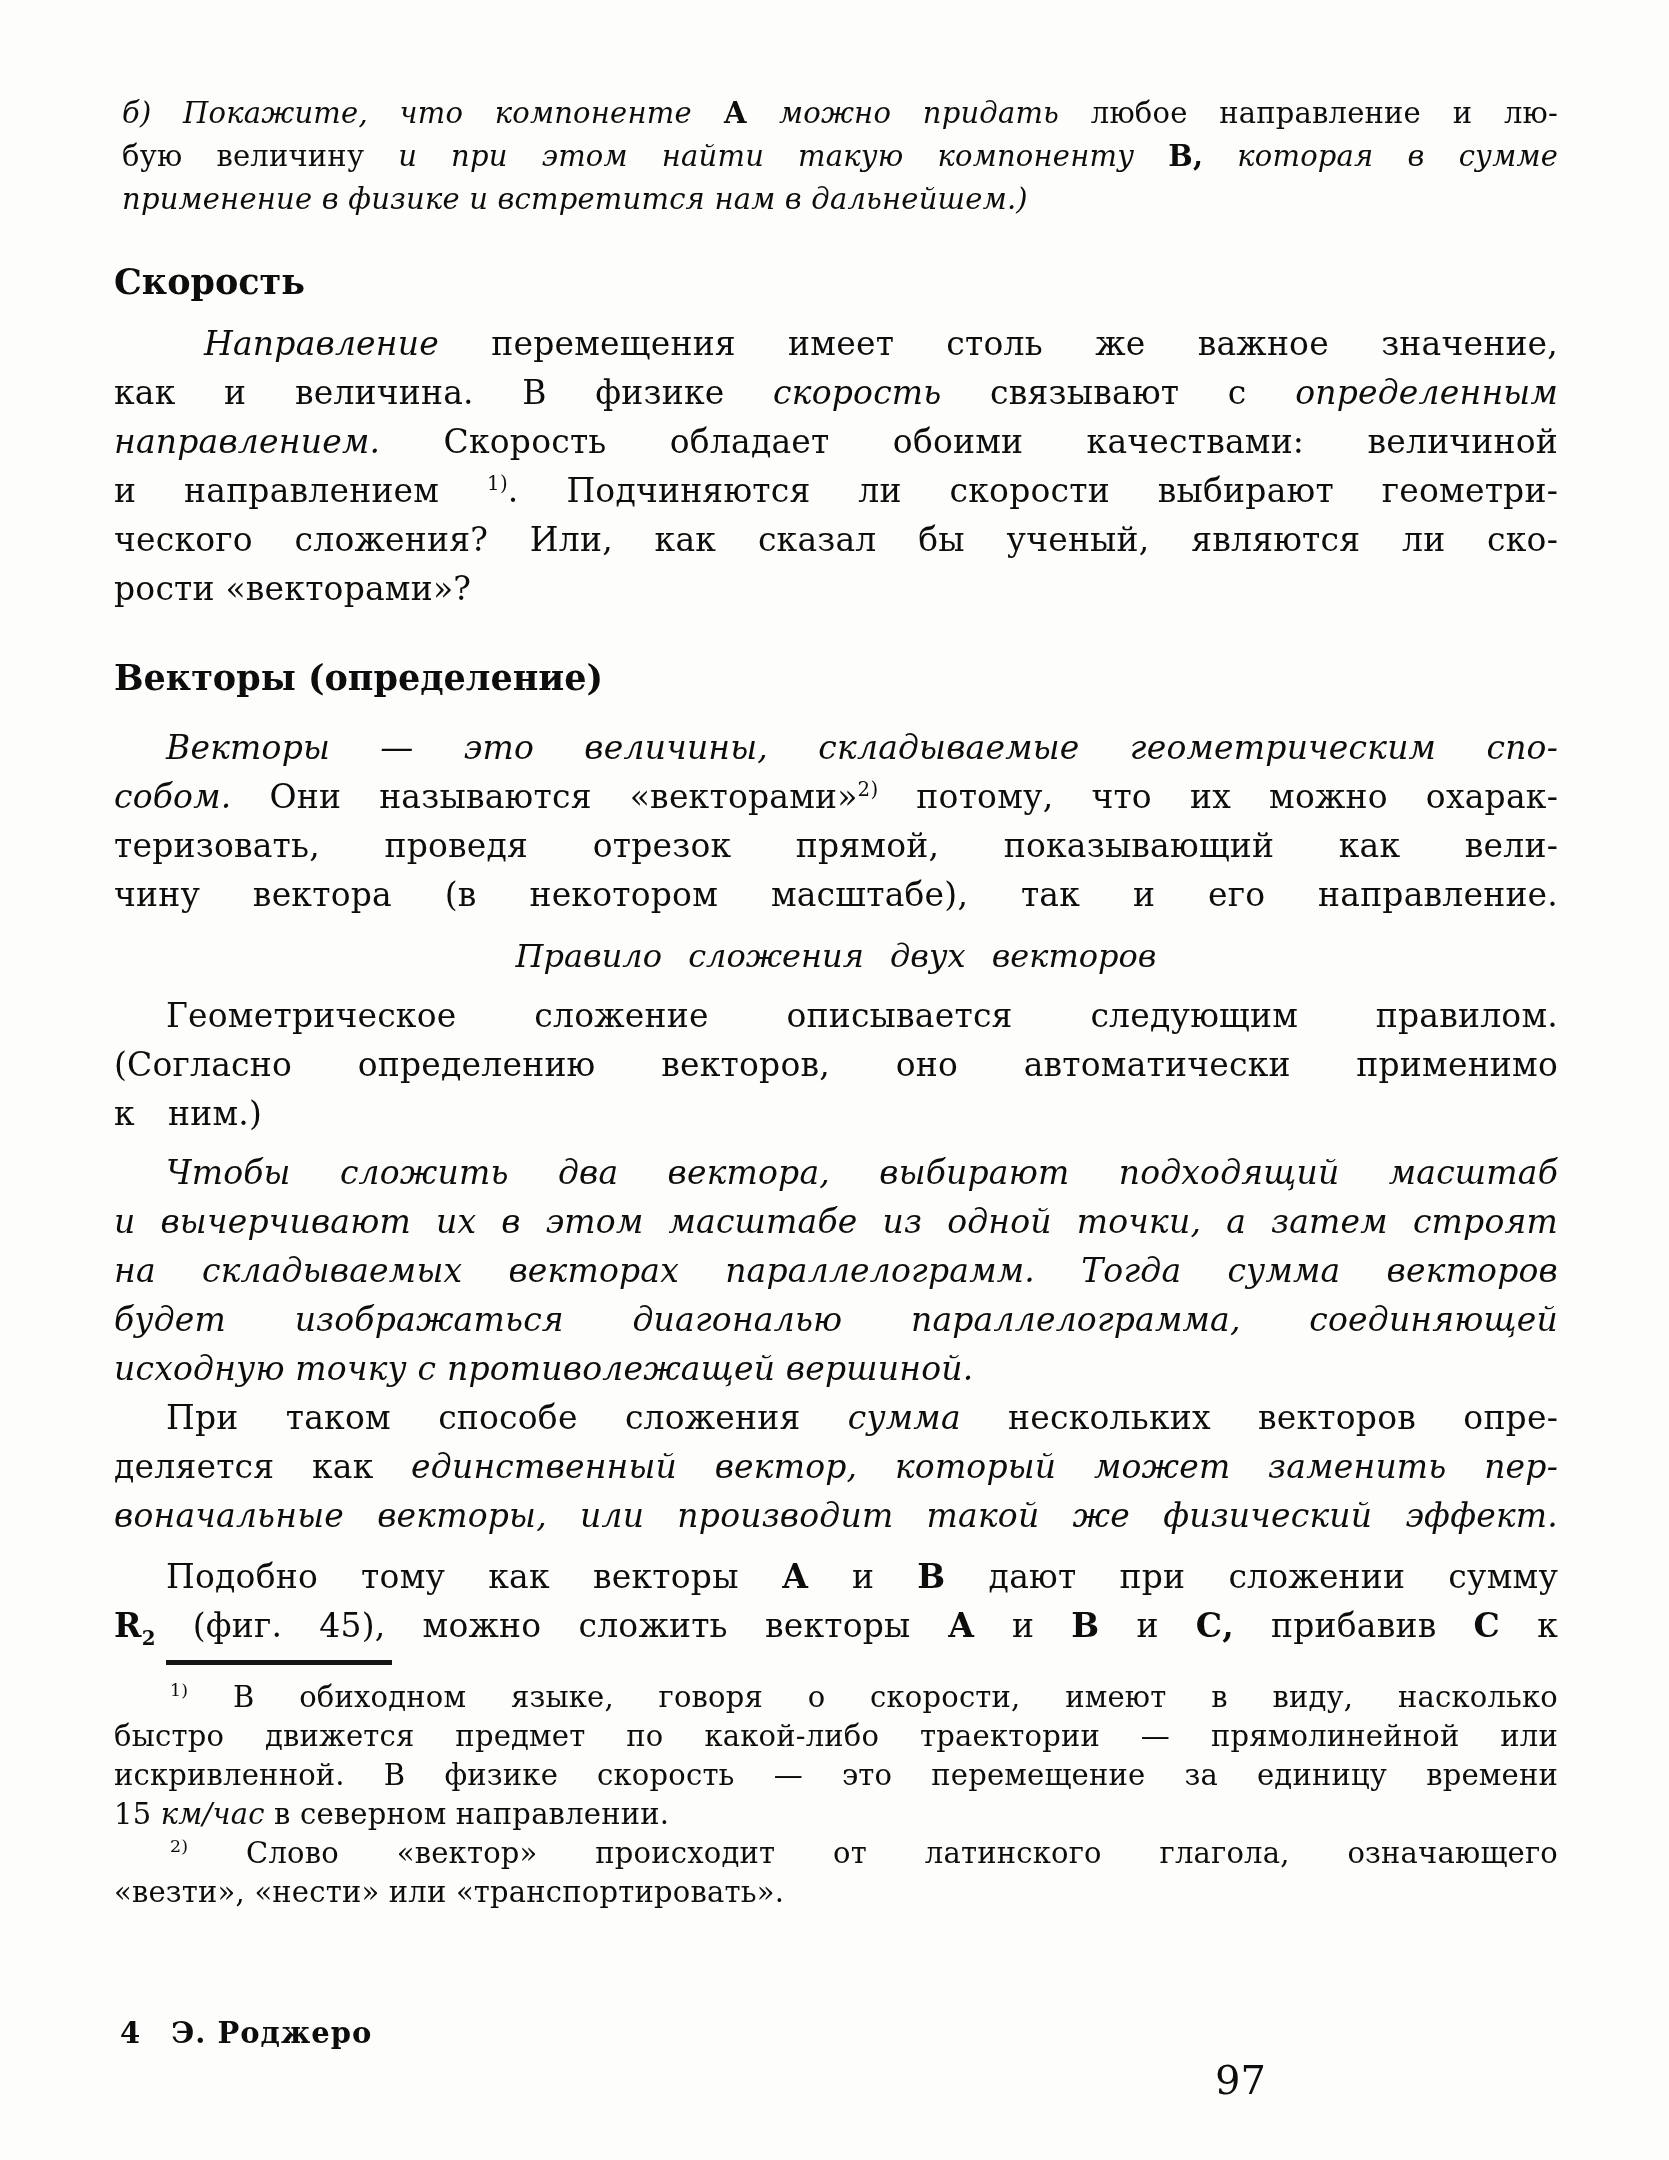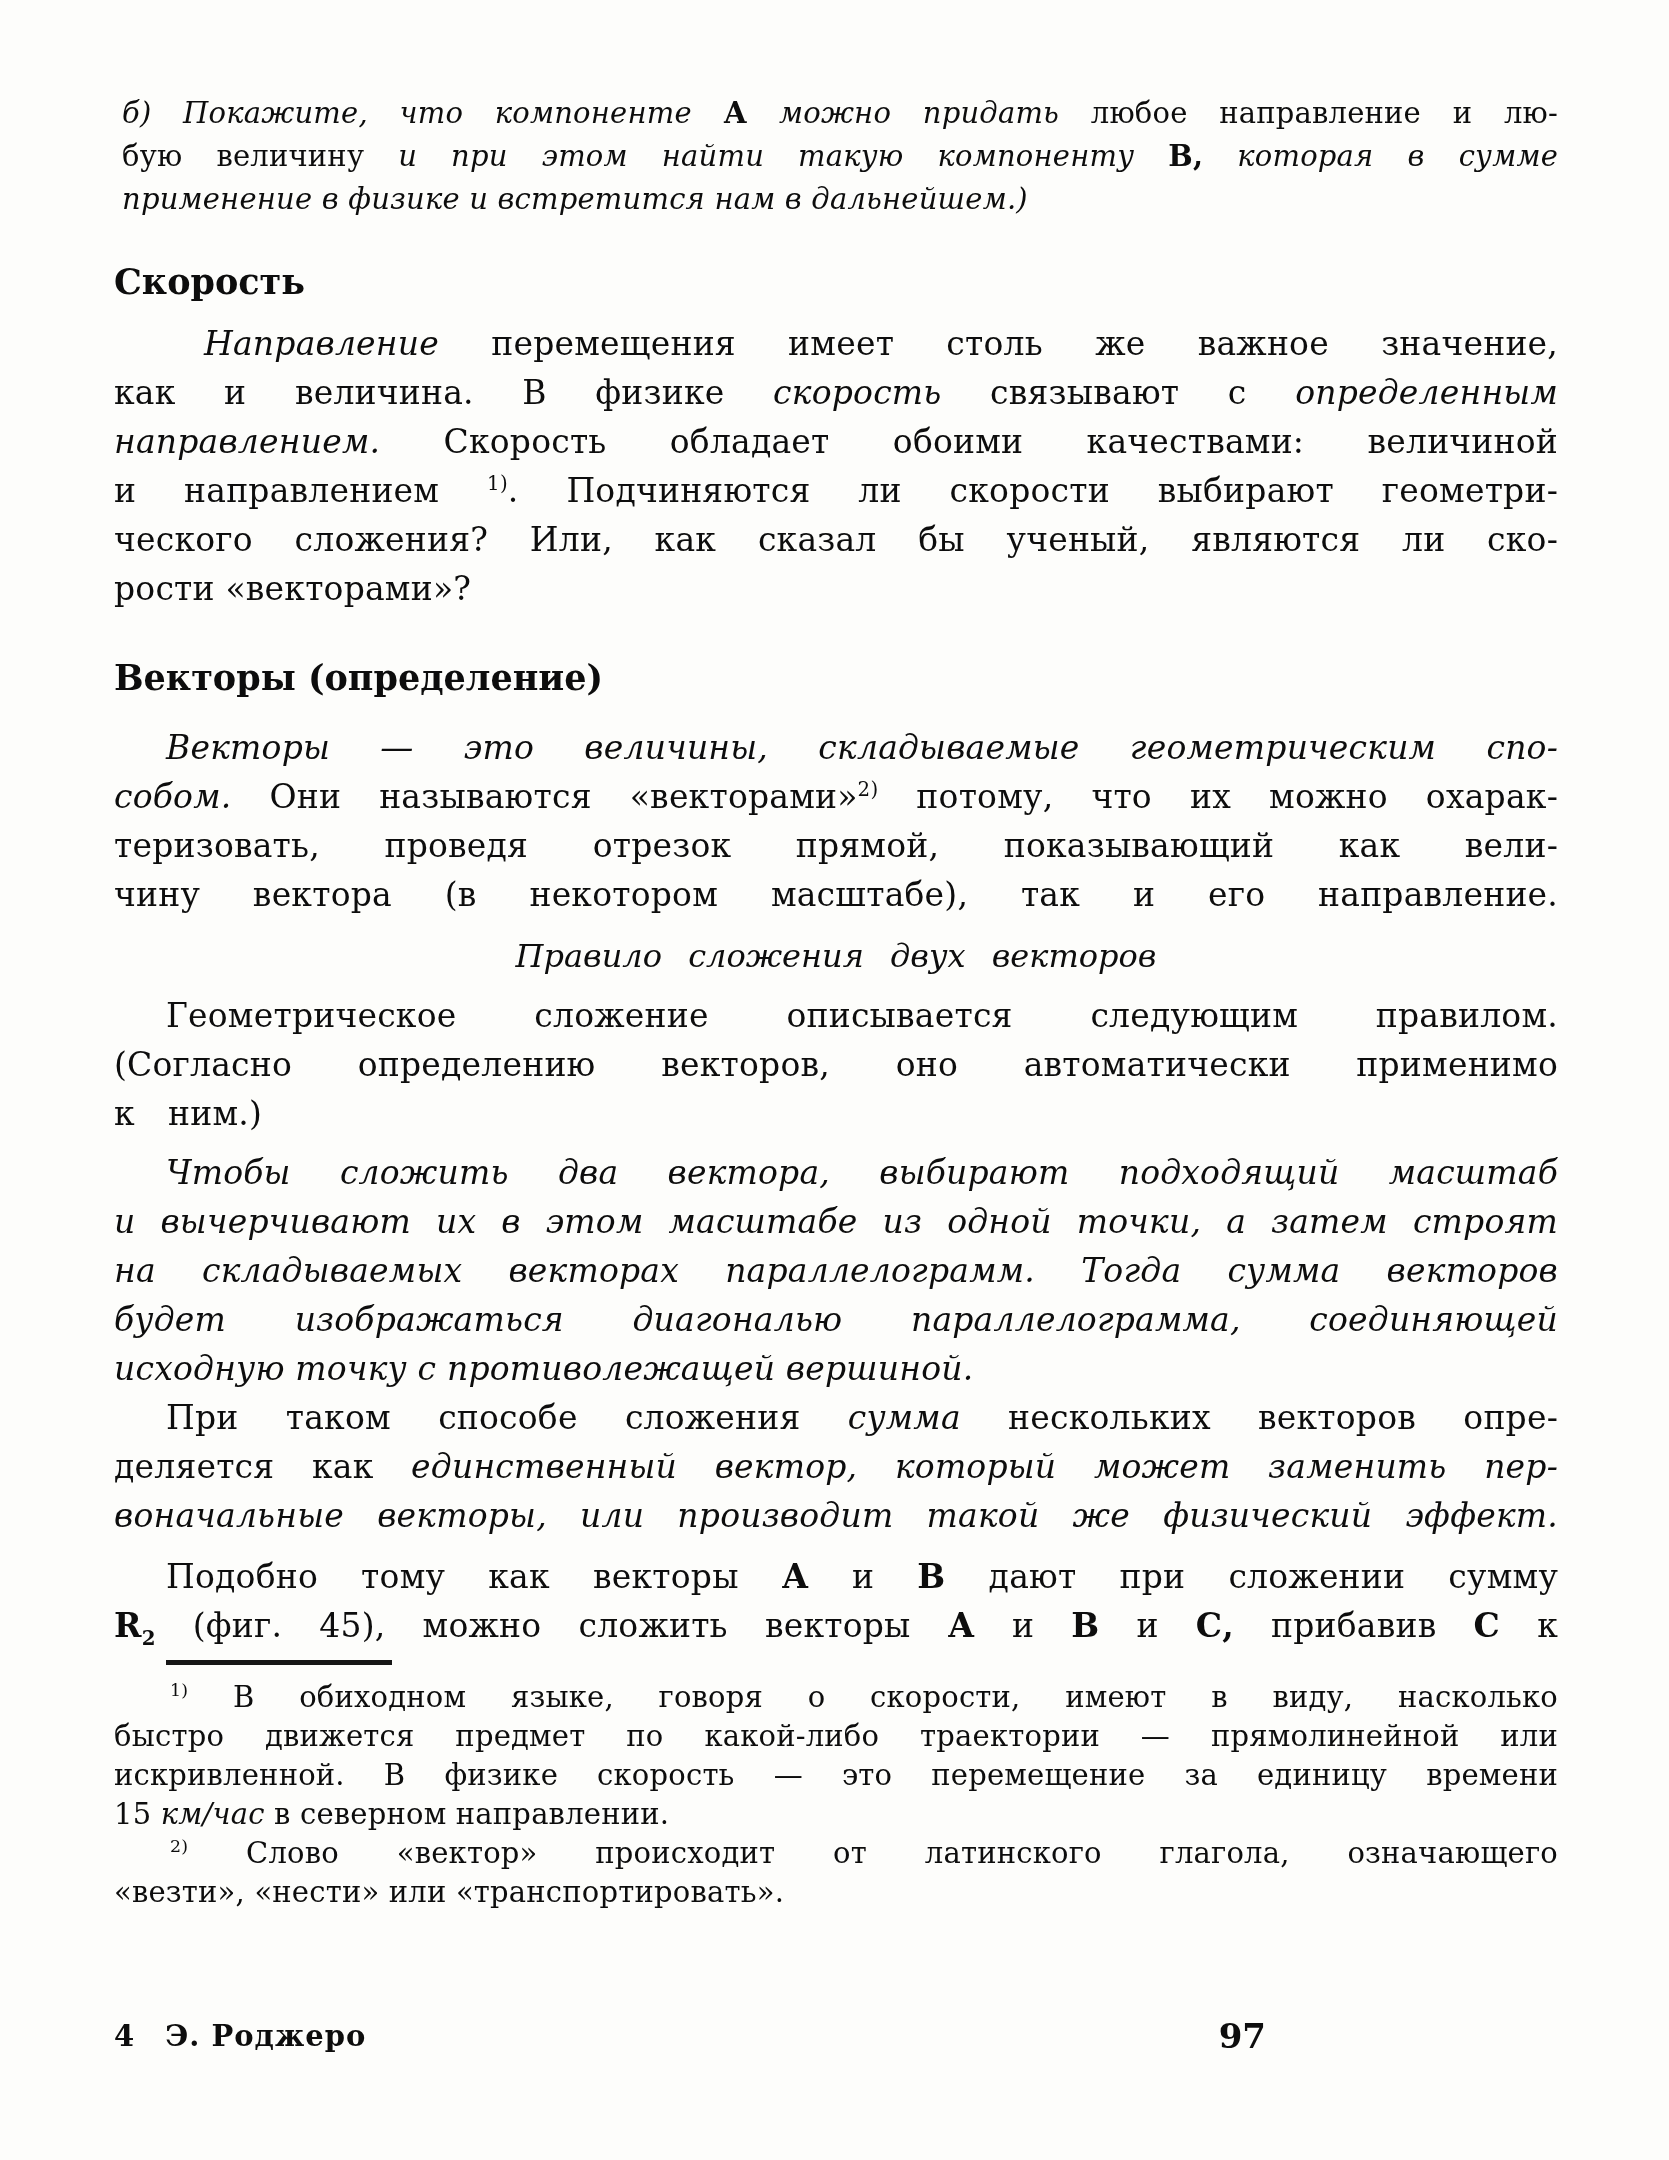--- a/index.html
+++ b/index.html
@@ -66,27 +66,27 @@
     width:226px;height:5px;
     background:#161616;
   }
   .fn{font-size:29px;line-height:39px;letter-spacing:0.2px;}
   .fn .line.ind{text-indent:56px;}
   .fn1{margin-top:13px;}
   .fn2{margin-top:0;}
 
   .footer{
     position:absolute;
-    left:114px;right:150px;top:2016px;
+    left:120px;right:150px;top:2016px;
     display:flex;
     justify-content:space-between;
-    align-items:center;
+    align-items:flex-start;
   }
   .footer .sig{font-size:29px;font-weight:bold;letter-spacing:1px;}
-  .footer .pnum{font-size:34px;font-weight:bold;}
+  .footer .pnum{font-size:40px;font-weight:normal;margin-top:41px;}
 </style>
 </head>
 <body>
 
 <div class="page">
   <div class="col" id="doc">
       <div class="ex">
         <div class="line j"><span class="it">б) Покажите, что компоненте </span><span class="bd">А</span><span class="it"> можно придать </span><span>любое направление и лю-</span></div>
         <div class="line j"><span>бую величину </span><span class="it">и при этом найти такую компоненту </span><span class="bd">В,</span><span class="it"> которая в сумме</span></div>
         <div class="line"><span class="it">применение в физике и встретится нам в дальнейшем.)</span></div>

